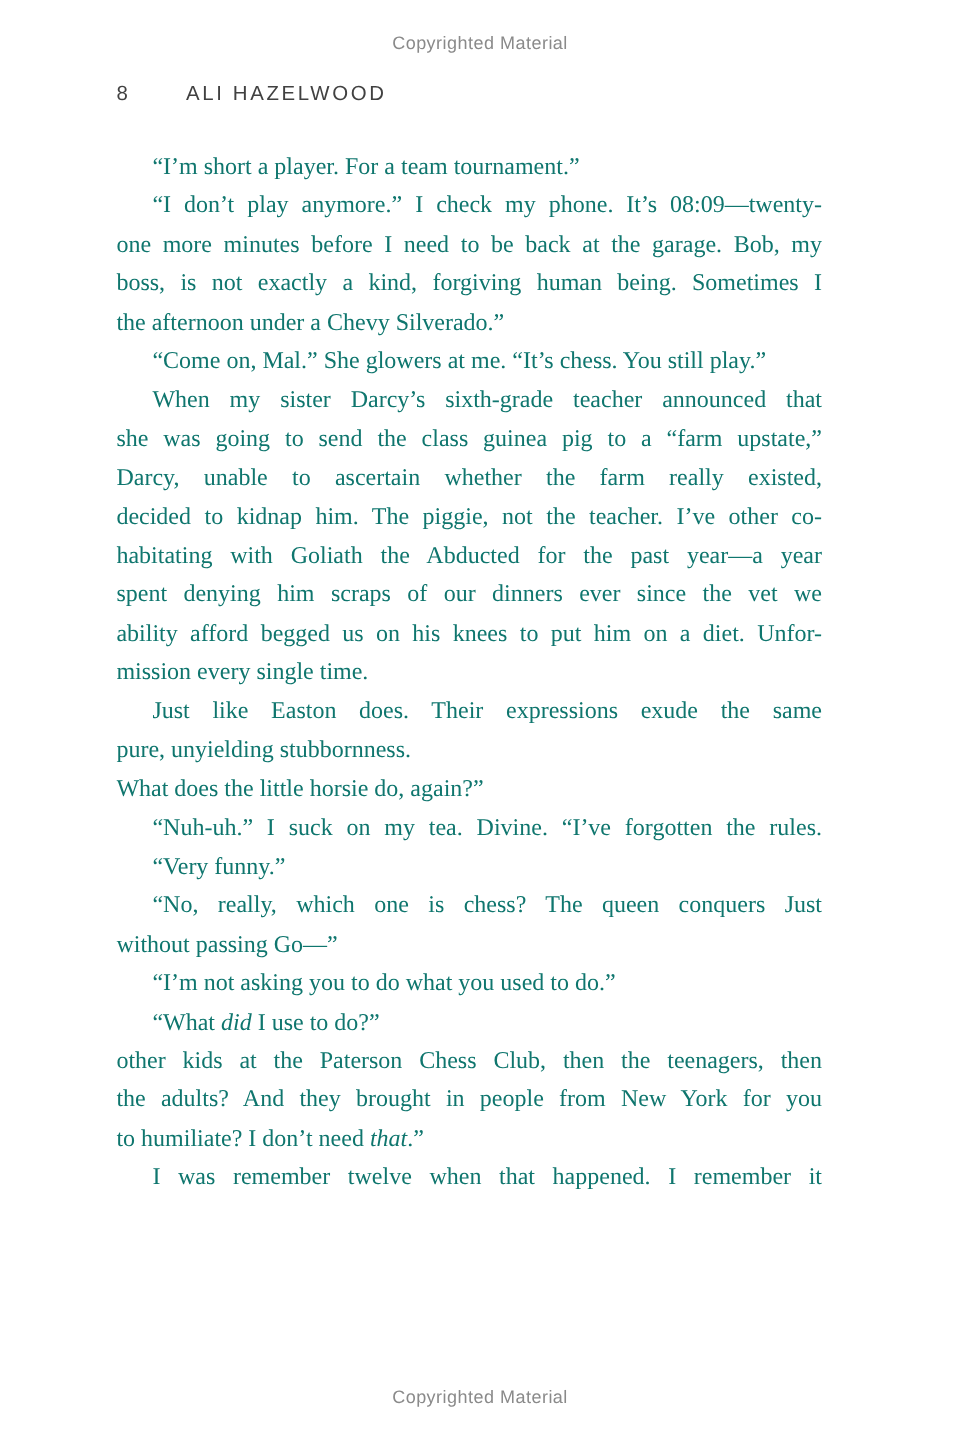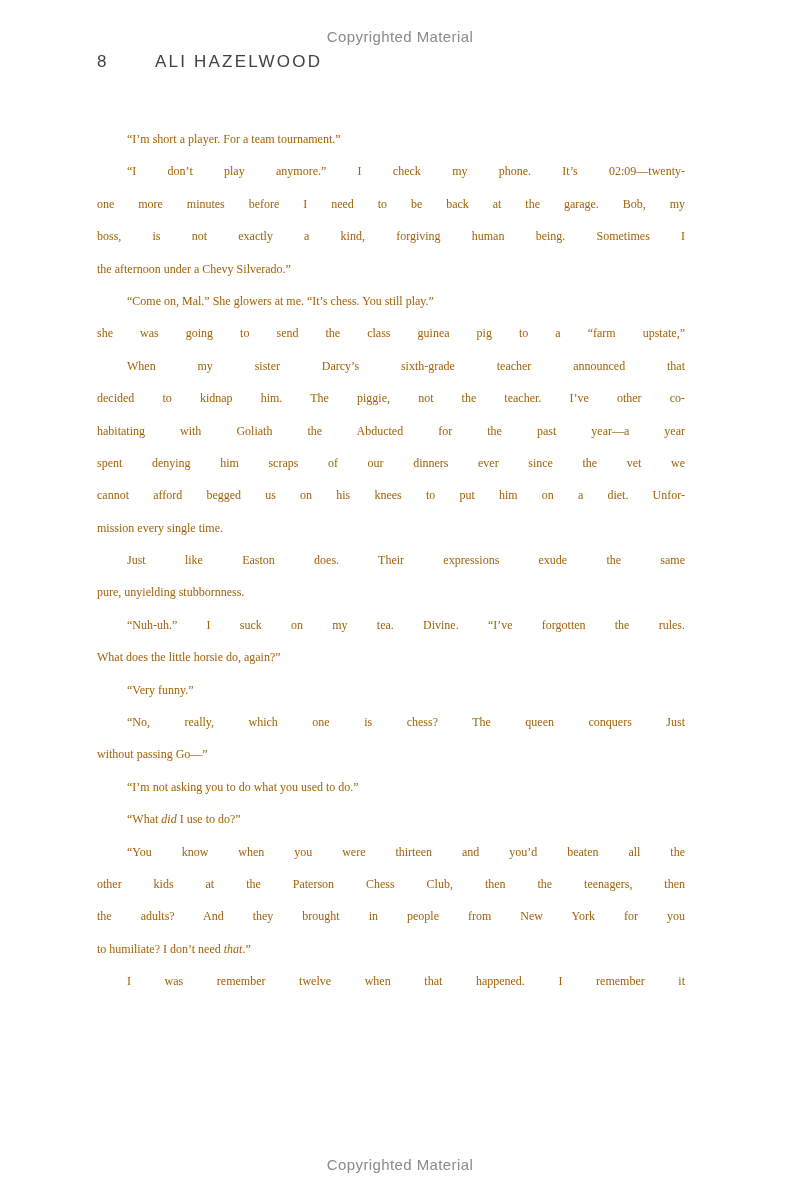--- a/index.html
+++ b/index.html
@@ -22,40 +22,40 @@
     text-align: center;
     font-family: "Liberation Sans", "DejaVu Sans", sans-serif;
     font-size: 15px;
     letter-spacing: 0.4px;
     color: #8a8a8a;
   }
   .copyright.top    { top: 28px; }
   .copyright.bottom { top: 1156px; }
   .running-head {
     position: absolute;
-    top: 52px;
+    top: 68px;
     left: 97px;
     right: 97px;
     font-family: "Liberation Sans", "DejaVu Sans", sans-serif;
     font-size: 17px;
     letter-spacing: 2.2px;
     color: #414141;
   }
   .running-head .pagenum {
     display: inline-block;
     width: 58px;
     letter-spacing: 0;
   }
   .body-text {
     position: absolute;
     top: 123px;
     left: 97px;
     width: 588px;
-    font-size: 12px;
-    color: #a16207;
+    font-size: 20px;
+    color: #0f766e;
     line-height: 32.4px;
   }
   .line {
     height: 32.4px;
     overflow: hidden;
     text-align: justify;
     text-align-last: justify;
     white-space: normal;
   }
   .line.flush {
@@ -74,42 +74,42 @@
 <div class="page">
 
   <div class="copyright top">Copyrighted Material</div>
 
   <div class="running-head">
     <span class="pagenum">8</span><span class="author">ALI HAZELWOOD</span>
   </div>
 
   <div class="body-text" id="body-text">
       <div class="line indent flush"><span>“I’m short a player. For a team tournament.”</span></div>
-      <div class="line indent"><span>“I don’t play anymore.” I check my phone. It’s 02:09—twenty-</span></div>
+      <div class="line indent"><span>“I don’t play anymore.” I check my phone. It’s 08:09—twenty-</span></div>
       <div class="line"><span>one more minutes before I need to be back at the garage. Bob, my</span></div>
       <div class="line"><span>boss, is not exactly a kind, forgiving human being. Sometimes I</span></div>
       <div class="line flush"><span>the afternoon under a Chevy Silverado.”</span></div>
       <div class="line indent flush"><span>“Come on, Mal.” She glowers at me. “It’s chess. You still play.”</span></div>
+      <div class="line indent"><span>When my sister Darcy’s sixth-grade teacher announced that</span></div>
       <div class="line"><span>she was going to send the class guinea pig to a “farm upstate,”</span></div>
-      <div class="line indent"><span>When my sister Darcy’s sixth-grade teacher announced that</span></div>
+      <div class="line"><span>Darcy, unable to ascertain whether the farm really existed,</span></div>
       <div class="line"><span>decided to kidnap him. The piggie, not the teacher. I’ve other co-</span></div>
       <div class="line"><span>habitating with Goliath the Abducted for the past year—a year</span></div>
       <div class="line"><span>spent denying him scraps of our dinners ever since the vet we</span></div>
-      <div class="line"><span>cannot afford begged us on his knees to put him on a diet. Unfor-</span></div>
+      <div class="line"><span>ability afford begged us on his knees to put him on a diet. Unfor-</span></div>
       <div class="line flush"><span>mission every single time.</span></div>
       <div class="line indent"><span>Just like Easton does. Their expressions exude the same</span></div>
       <div class="line flush"><span>pure, unyielding stubbornness.</span></div>
+      <div class="line flush"><span>What does the little horsie do, again?”</span></div>
       <div class="line indent"><span>“Nuh-uh.” I suck on my tea. Divine. “I’ve forgotten the rules.</span></div>
-      <div class="line flush"><span>What does the little horsie do, again?”</span></div>
       <div class="line indent flush"><span>“Very funny.”</span></div>
       <div class="line indent"><span>“No, really, which one is chess? The queen conquers Just</span></div>
       <div class="line flush"><span>without passing Go—”</span></div>
       <div class="line indent flush"><span>“I’m not asking you to do what you used to do.”</span></div>
       <div class="line indent flush"><span>“What </span><em>did</em><span> I use to do?”</span></div>
-      <div class="line indent"><span>“You know when you were thirteen and you’d beaten all the</span></div>
       <div class="line"><span>other kids at the Paterson Chess Club, then the teenagers, then</span></div>
       <div class="line"><span>the adults? And they brought in people from New York for you</span></div>
       <div class="line flush"><span>to humiliate? I don’t need </span><em>that</em><span>.”</span></div>
       <div class="line indent"><span>I was remember twelve when that happened. I remember it</span></div>
     </div>
 
   <div class="copyright bottom">Copyrighted Material</div>
 
 </div>
 

